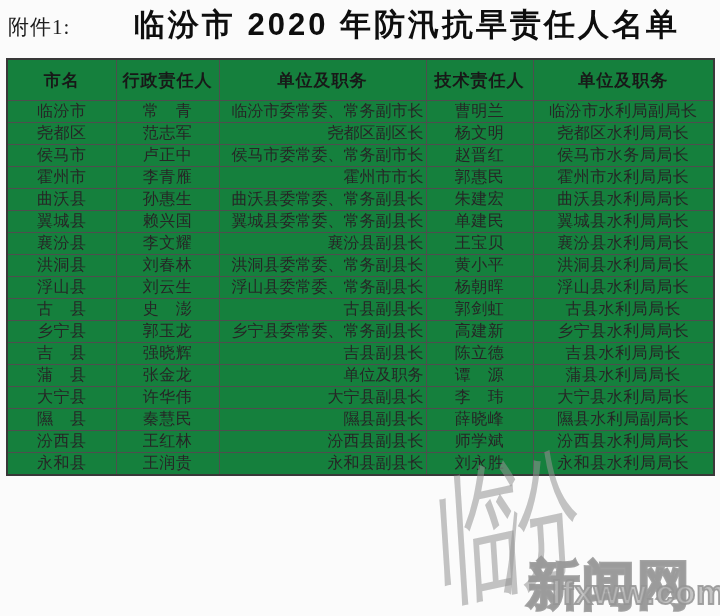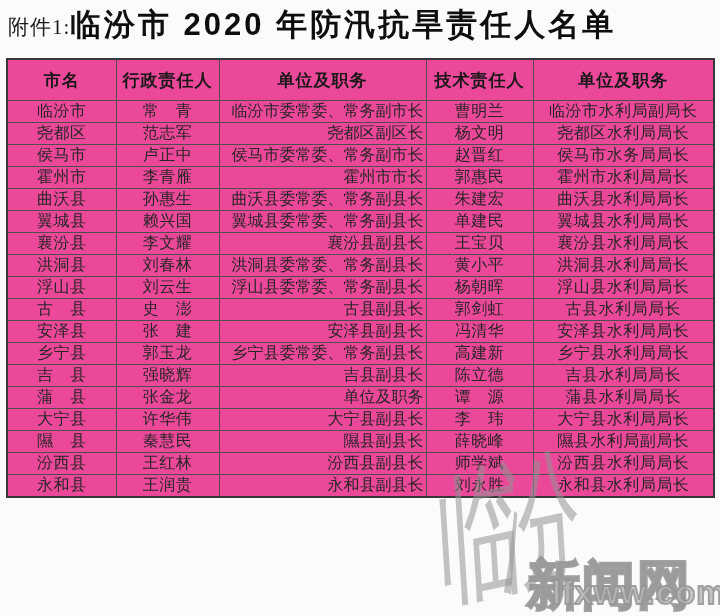--- a/index.html
+++ b/index.html
@@ -28,36 +28,36 @@
     font-size: 21px;
     color: #1d1d1d;
     letter-spacing: 1px;
   }
   .doc-title {
     position: absolute;
     left: 70px;
     right: 40px;
     top: 4px;
     margin: 0;
-    text-align: left;
+    text-align: right;
     font-size: 31px;
     font-weight: 900;
     color: #0e0e0e;
     letter-spacing: 3px;
     white-space: nowrap;
   }
   table.resp-table {
     position: absolute;
     left: 6px;
     top: 58px;
     width: 707px;
     height: 418px;
     border-collapse: collapse;
     table-layout: fixed;
-    background: #ec4899;
+    background: #15803d;
     border: 2px solid #383838;
   }
   .resp-table th, .resp-table td {
     border: 1px solid #4e4e4e;
     padding: 0 2px;
     white-space: nowrap;
     overflow: hidden;
   }
   .resp-table th {
     font-size: 17px;
@@ -218,27 +218,20 @@
         <td class="c4">浮山县水利局局长</td>
       </tr>
       <tr>
         <td class="c0">古　县</td>
         <td class="c1">史　澎</td>
         <td class="c2">古县副县长</td>
         <td class="c3">郭剑虹</td>
         <td class="c4">古县水利局局长</td>
       </tr>
       <tr>
-        <td class="c0">安泽县</td>
-        <td class="c1">张　建</td>
-        <td class="c2">安泽县副县长</td>
-        <td class="c3">冯清华</td>
-        <td class="c4">安泽县水利局局长</td>
-      </tr>
-      <tr>
         <td class="c0">乡宁县</td>
         <td class="c1">郭玉龙</td>
         <td class="c2">乡宁县委常委、常务副县长</td>
         <td class="c3">高建新</td>
         <td class="c4">乡宁县水利局局长</td>
       </tr>
       <tr>
         <td class="c0">吉　县</td>
         <td class="c1">强晓辉</td>
         <td class="c2">吉县副县长</td>

